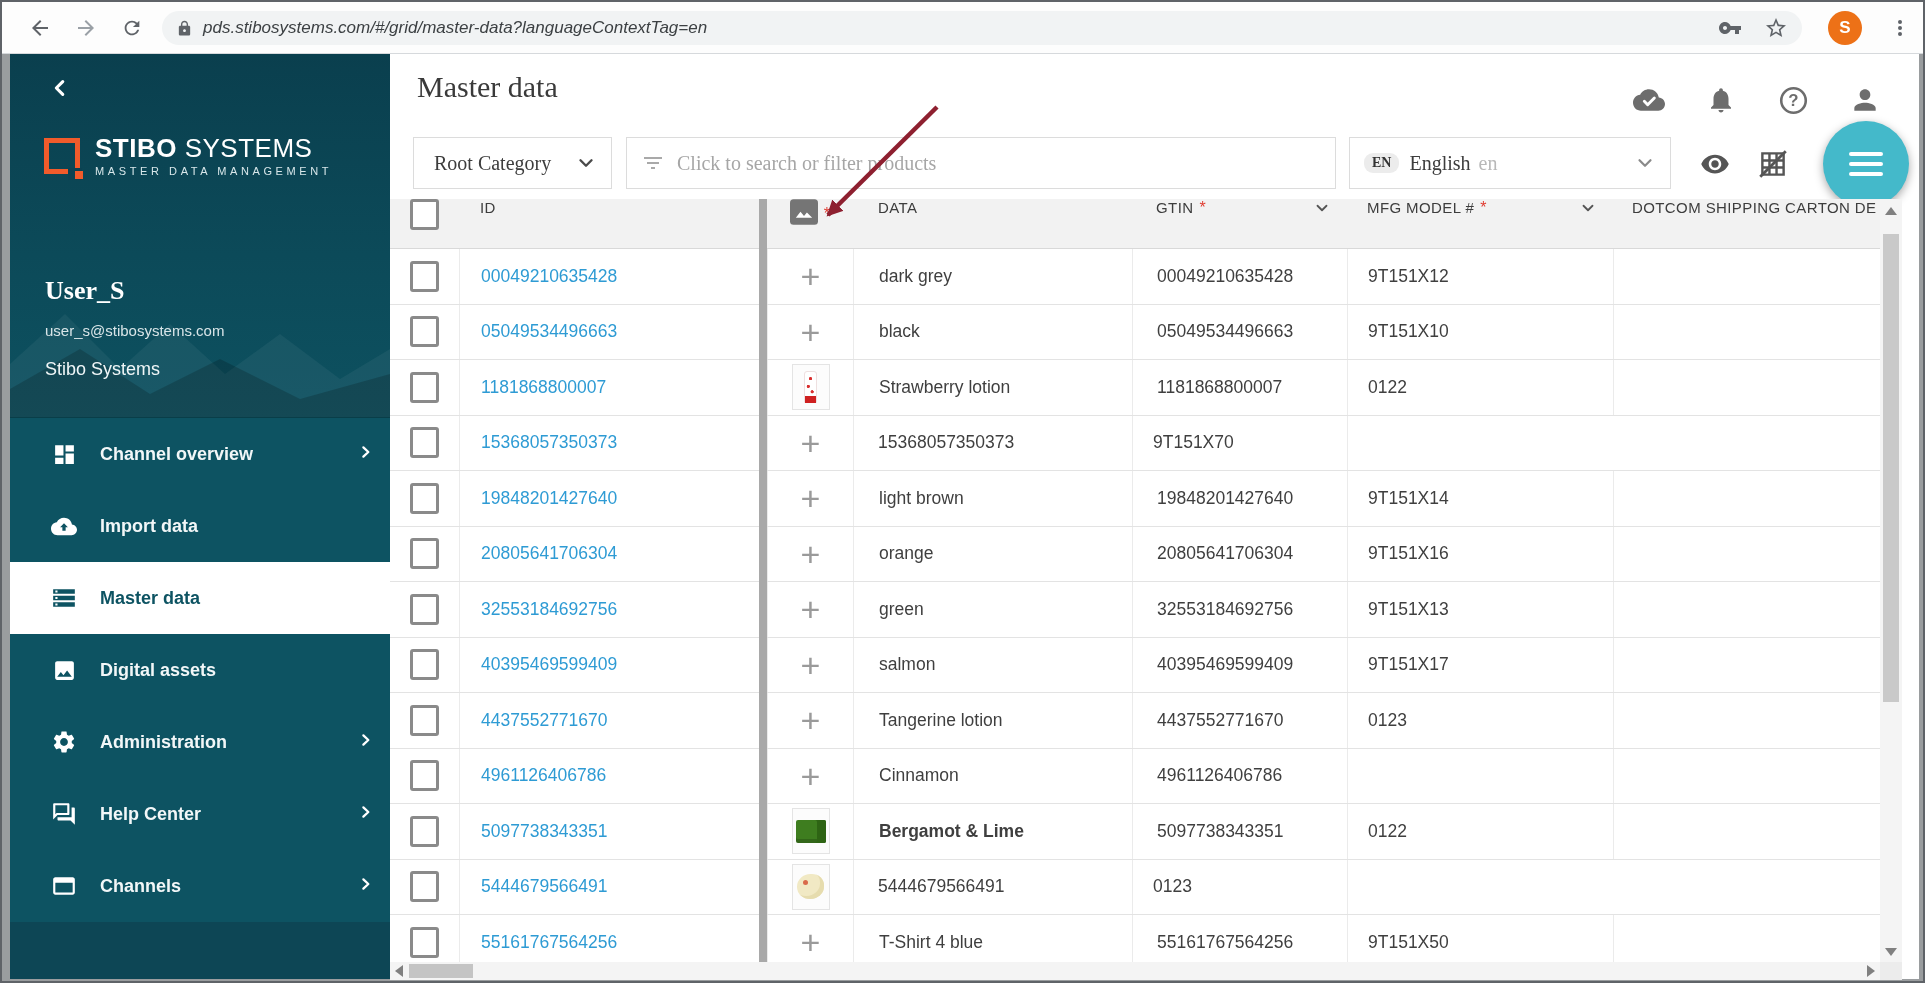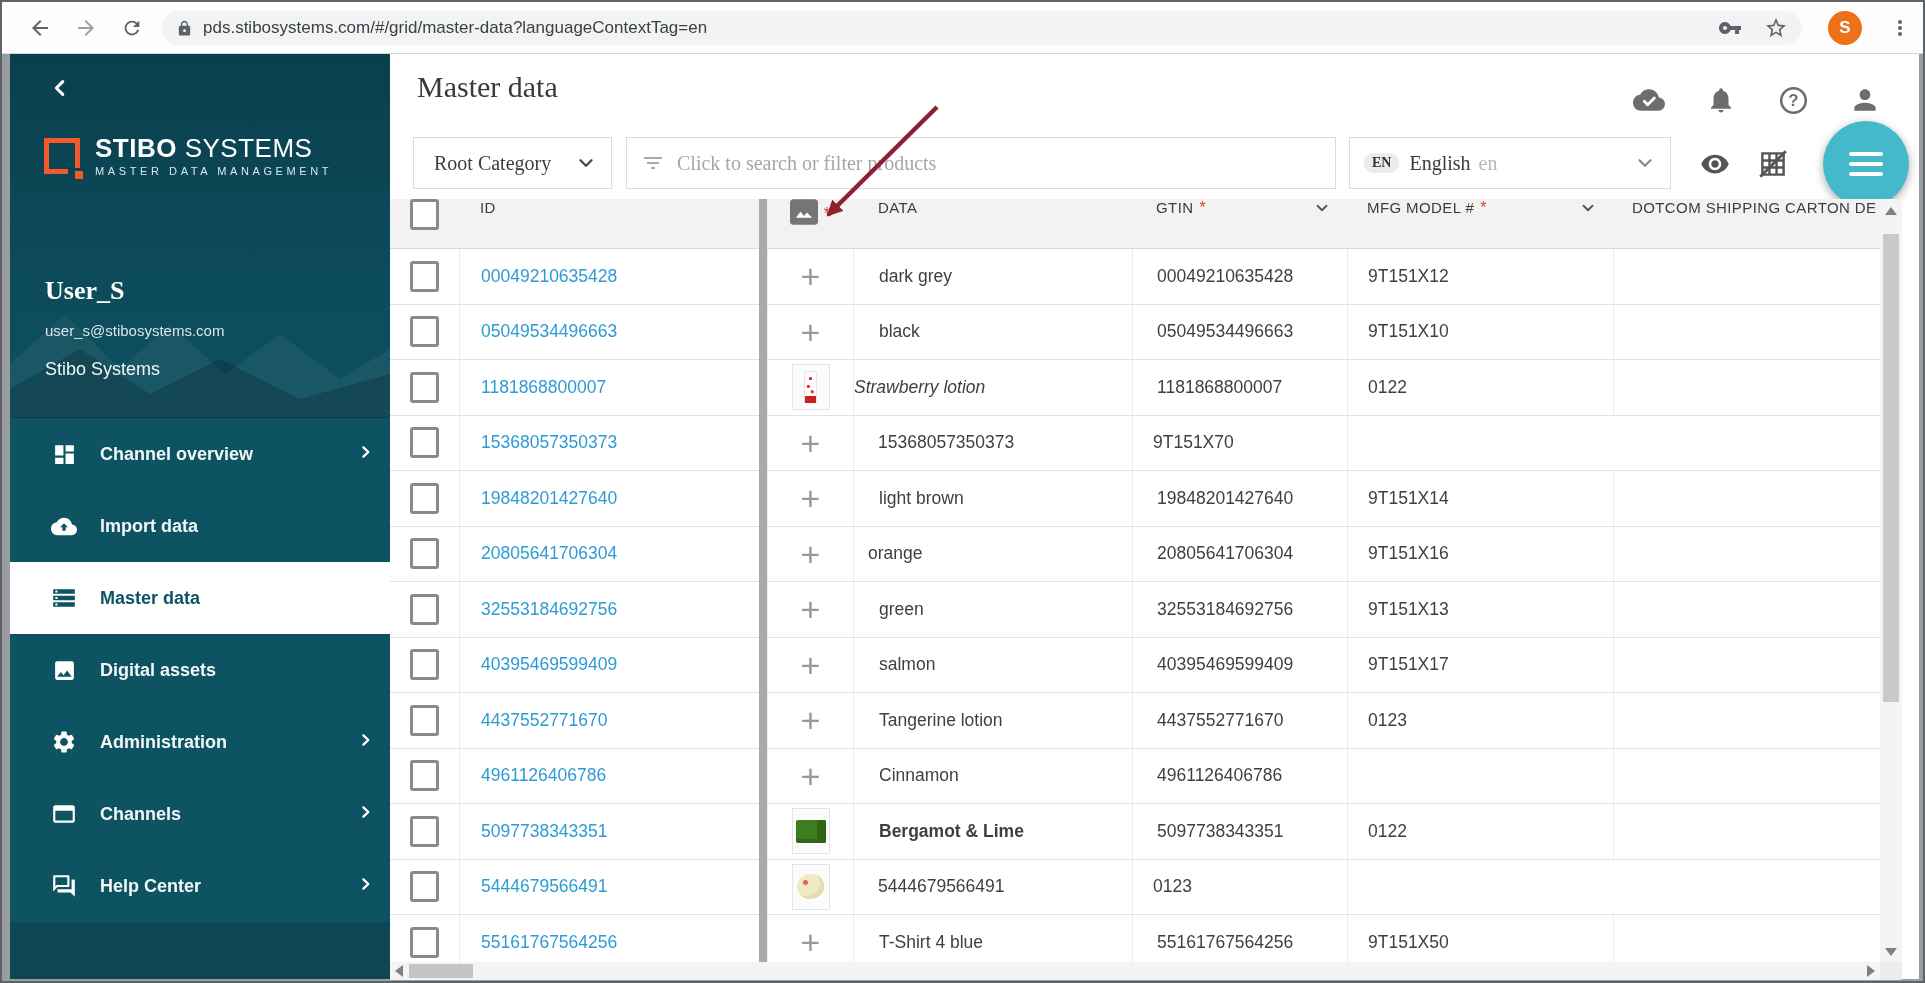--- a/index.html
+++ b/index.html
@@ -3,21 +3,21 @@
 <meta charset="utf-8">
 <style>
   * { margin:0; padding:0; box-sizing:border-box; }
   html,body { width:1925px; height:983px; overflow:hidden; font-family:"Liberation Sans",sans-serif; }
   .screen { position:relative; width:1925px; height:983px; background:#fff; border:2px solid #5f6368; }
 
   
   .browser-bar { position:absolute; left:0; top:0; width:100%; height:52px; background:#fdfdfd; border-bottom:1px solid #d6d9dc; }
   .nav-btn { position:absolute; top:10px; width:32px; height:32px; display:flex; align-items:center; justify-content:center; }
   .omnibox { position:absolute; left:160px; top:9px; width:1640px; height:34px; background:#f1f3f4; border-radius:17px; display:flex; align-items:center; padding:0 14px; }
-  .url-text { font-size:17px; color:#3c4043; margin-left:10px; white-space:nowrap; }
+  .url-text { font-size:17px; color:#3c4043; margin-left:10px; white-space:nowrap;font-style:italic; }
   .omni-icons { position:absolute; right:14px; top:0; height:34px; display:flex; align-items:center; gap:22px; }
   .avatar { position:absolute; left:1826px; top:9px; width:34px; height:34px; border-radius:50%; color:#fff; font-size:17px; font-weight:bold; display:flex; align-items:center; justify-content:center; }
   .kebab { position:absolute; left:1886px; top:10px; width:24px; height:32px; display:flex; align-items:center; justify-content:center; }
 
   
   .frame-left  { position:absolute; left:0; top:52px; width:8px;  bottom:0; background:#9a9d9f; }
   .frame-right { position:absolute; right:0; top:52px; width:8px; bottom:0; background:#9a9d9f; }
   .frame-bottom{ position:absolute; left:0; bottom:0; height:6px; width:100%; background:#9a9d9f; }
 
   
@@ -227,35 +227,35 @@
             </svg>
           </span>
           <span class="lbl">Administration</span>
           <span class="chev"><svg width="17" height="17" viewBox="0 0 24 24">
               <polyline points="9 5.5 16 12 9 18.5" fill="none" stroke="#fff" stroke-width="3.2" stroke-linecap="round" stroke-linejoin="round"></polyline>
             </svg></span>
         </div>
         <div class="nav-item">
           <span class="ico">
             <svg width="26" height="26" viewBox="0 0 24 24">
-              <path fill="#fff" d="M20 4H4c-1.1 0-2 .9-2 2v12c0 1.1.9 2 2 2h16c1.1 0 2-.9 2-2V6c0-1.1-.9-2-2-2zm0 14H4V9h16v9z"></path>
-            </svg>
-          </span>
-          <span class="lbl">Channels</span>
+              <path fill="#fff" d="M15 4v7H5.17L4 12.17V4h11m1-2H3c-.55 0-1 .45-1 1v14l4-4h10c.55 0 1-.45 1-1V3c0-.55-.45-1-1-1zm5 4h-2v9H6v2c0 .55.45 1 1 1h11l4 4V7c0-.55-.45-1-1-1z"></path>
+            </svg>
+          </span>
+          <span class="lbl">Help Center</span>
           <span class="chev"><svg width="17" height="17" viewBox="0 0 24 24">
               <polyline points="9 5.5 16 12 9 18.5" fill="none" stroke="#fff" stroke-width="3.2" stroke-linecap="round" stroke-linejoin="round"></polyline>
             </svg></span>
         </div>
         <div class="nav-item">
           <span class="ico">
             <svg width="26" height="26" viewBox="0 0 24 24">
-              <path fill="#fff" d="M15 4v7H5.17L4 12.17V4h11m1-2H3c-.55 0-1 .45-1 1v14l4-4h10c.55 0 1-.45 1-1V3c0-.55-.45-1-1-1zm5 4h-2v9H6v2c0 .55.45 1 1 1h11l4 4V7c0-.55-.45-1-1-1z"></path>
-            </svg>
-          </span>
-          <span class="lbl">Help Center</span>
+              <path fill="#fff" d="M20 4H4c-1.1 0-2 .9-2 2v12c0 1.1.9 2 2 2h16c1.1 0 2-.9 2-2V6c0-1.1-.9-2-2-2zm0 14H4V9h16v9z"></path>
+            </svg>
+          </span>
+          <span class="lbl">Channels</span>
           <span class="chev"><svg width="17" height="17" viewBox="0 0 24 24">
               <polyline points="9 5.5 16 12 9 18.5" fill="none" stroke="#fff" stroke-width="3.2" stroke-linecap="round" stroke-linejoin="round"></polyline>
             </svg></span>
         </div>
       </div>
   </div>
 
   <div class="content">
     <div class="page-title">Master data</div>
 
@@ -409,21 +409,21 @@
               <span class="cb"></span>
             </div>
             <div class="cell" style="padding-left: 21px; border-left: 1px solid rgb(235, 235, 235);">
               <span class="id-link">1181868800007</span>
             </div>
             <div class="cell imgcell">
               <span class="thumb">
                 <span class="t-lotion"></span>
               </span>
             </div>
-            <div class="cell" style=" font-style: italic;">Strawberry lotion</div>
+            <div class="cell" style="padding-left: 25px;">Strawberry lotion</div>
             <div class="cell" style="padding-left: 24px;">1181868800007</div>
             <div class="cell" style="padding-left: 20px;">0122</div>
             <div class="cell" style="padding-left: 19px;"></div>
           </div>
           <div class="grid-row">
             <div class="cell first cbwrap">
               <span class="cb"></span>
             </div>
             <div class="cell" style="padding-left: 21px; border-left: 1px solid rgb(235, 235, 235);">
               <span class="id-link">15368057350373</span>
@@ -453,21 +453,21 @@
           <div class="grid-row">
             <div class="cell first cbwrap">
               <span class="cb"></span>
             </div>
             <div class="cell" style="padding-left: 21px; border-left: 1px solid rgb(235, 235, 235);">
               <span class="id-link">20805641706304</span>
             </div>
             <div class="cell imgcell">
               <span class="plus">+</span>
             </div>
-            <div class="cell" style="padding-left: 14px;">orange</div>
+            <div class="cell" style="padding-left: 25px;">orange</div>
             <div class="cell" style="padding-left: 24px;">20805641706304</div>
             <div class="cell" style="padding-left: 20px;">9T151X16</div>
             <div class="cell" style="padding-left: 19px;"></div>
           </div>
           <div class="grid-row">
             <div class="cell first cbwrap">
               <span class="cb"></span>
             </div>
             <div class="cell" style="padding-left: 21px; border-left: 1px solid rgb(235, 235, 235);">
               <span class="id-link">32553184692756</span>

